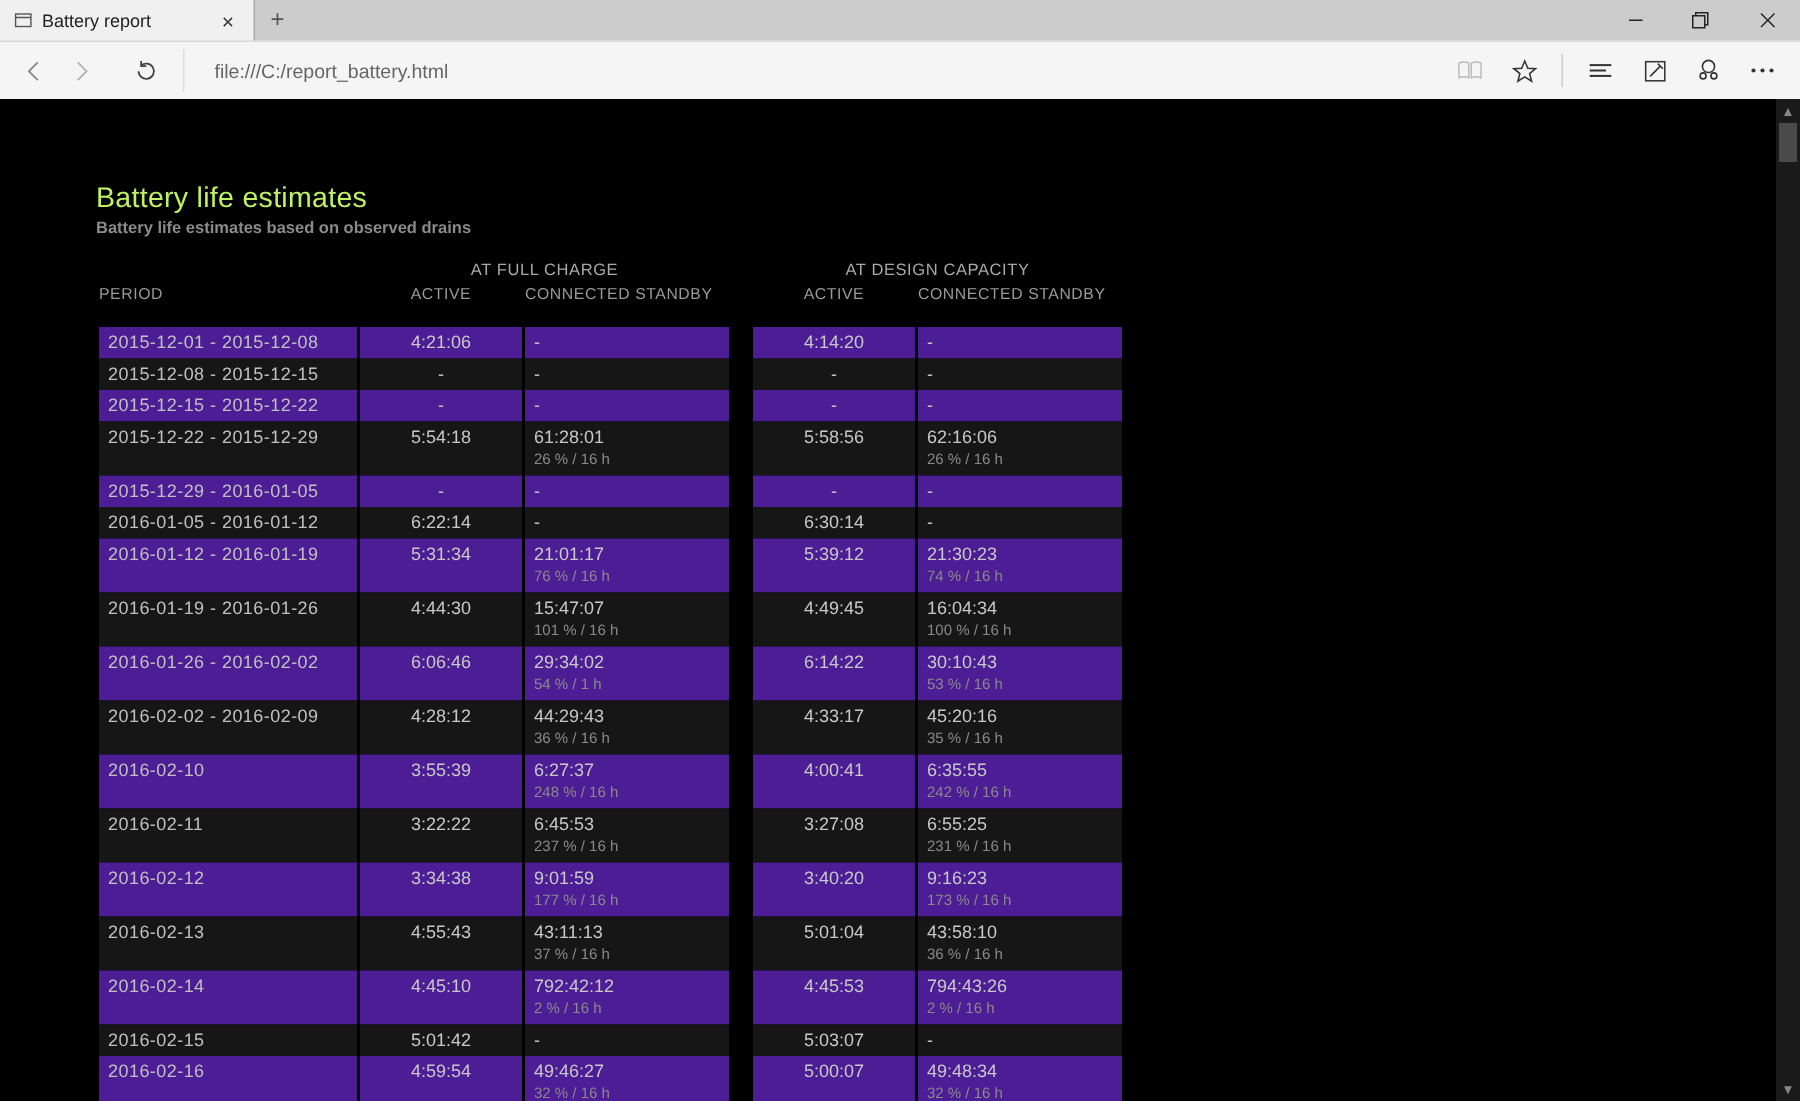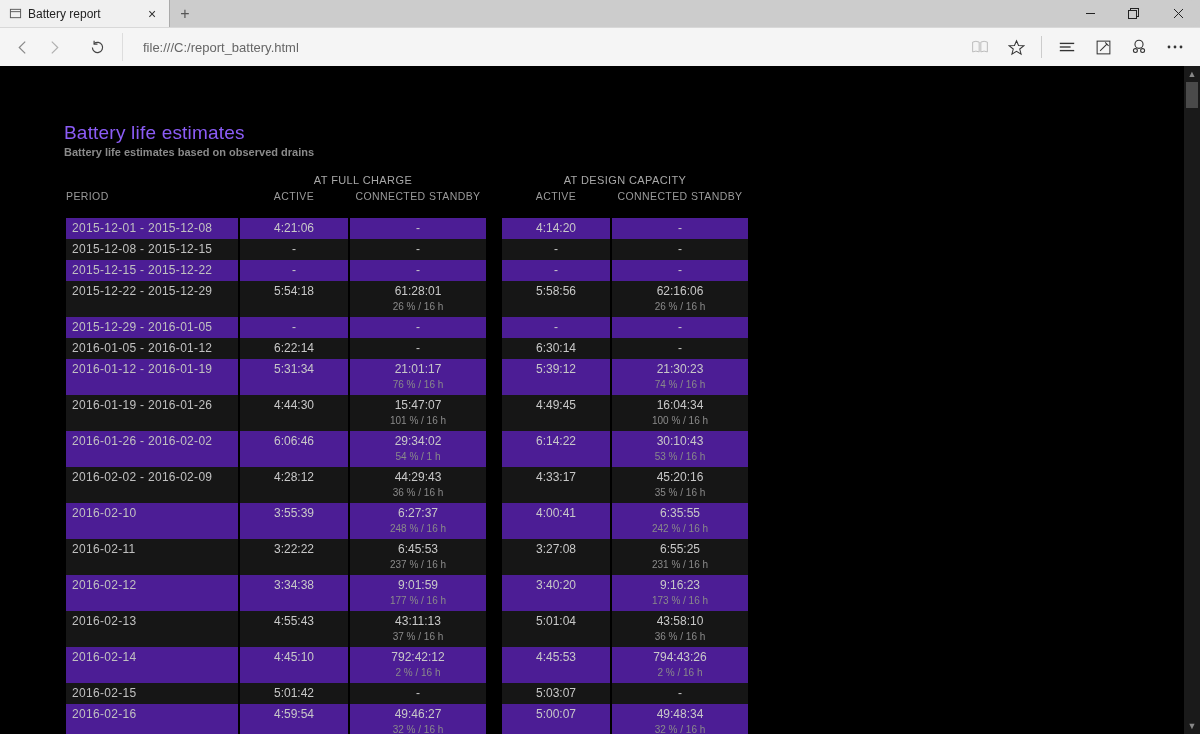--- a/index.html
+++ b/index.html
@@ -22,29 +22,29 @@
   .rightbtns .navbtn { width:34px; }
   .sep { width:1px; height:22px; background:#ccc; margin:0 6px;}
   svg { display:block; }
   
   .page { position:absolute; left:0; right:0; top:66px; bottom:0; background:#000; overflow:hidden;}
   .scrollbar { position:absolute; right:0; top:0; bottom:0; width:16px; background:#1a1a1a;}
   .scrollbar .thumb{ position:absolute; left:2px; right:2px; top:0; height:30px; background:#4a4a4a;}
   .scrollbar .arrow{ position:absolute; left:0; right:0; height:16px; display:flex; align-items:center; justify-content:center; color:#888; font-size:9px;}
   .scrollbar .arrow.up{top:0;} .scrollbar .arrow.down{bottom:0;}
   .content { padding: 56px 0 0 64px; color:#bbb; }
-  h2#section-title { color:#8b5cf6; font-weight:400; font-size:19px; letter-spacing:.2px; margin-bottom:2px;}
+  h2#section-title { color:#bef264; font-weight:400; font-size:19px; letter-spacing:.2px; margin-bottom:2px;}
   #section-sub { color:#8a8a8a; font-size:11px; margin-bottom:12px;font-weight:bold;}
   table.tbl { border-collapse:separate; border-spacing:2px 0; font-size:12px; color:#c8c8c8; }
   table.tbl td, table.tbl th { font-weight:400; }
   .grp th { color:#a8a8a8; font-size:11px; letter-spacing:.4px; padding:4px 0 4px 0;}
   .hdr th { color:#9a9a9a; font-size:10.5px; letter-spacing:.4px; padding:0 0 16px 0;}
   .colPeriod { width:172px; text-align:left; padding-left:6px;}
   .colA { width:108px; text-align:center;}
-  .colCS { width:136px; text-align:center;}
+  .colCS { width:136px; text-align:left;}
   .gap { width:4px; background:transparent !important;}
   tbody tr.row td { padding:3px 6px 3px 6px; vertical-align:top; line-height:15px;}
   tbody tr.row.odd td.cell { background:#4c1d95;}
   tbody tr.row.even td.cell { background:#161616;}
   tbody tr.row td.period { color:#c0c0c0; letter-spacing:.3px;}
   .cs-main { display:block;}
   .cs-sub { display:block; color:#8a8a8a; font-size:10px; margin-top:0px;}
 </style>
 </head>
 <body>

